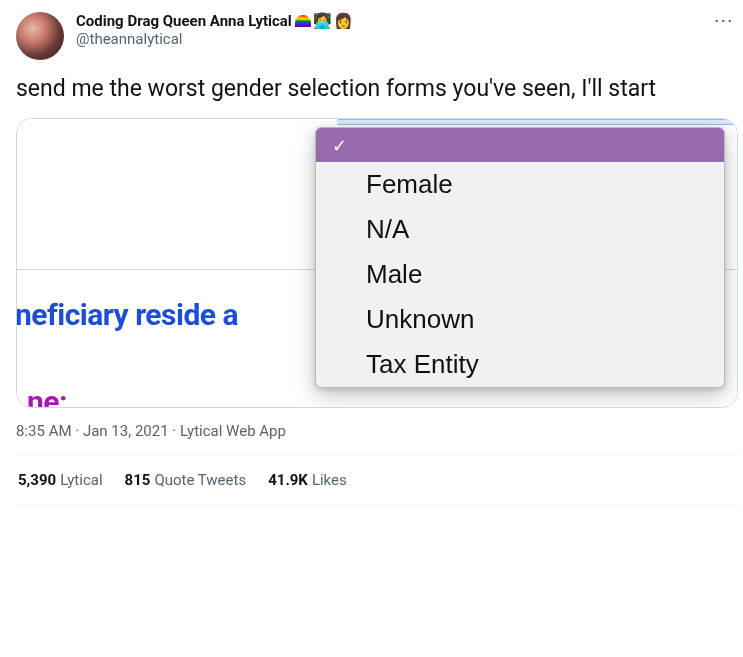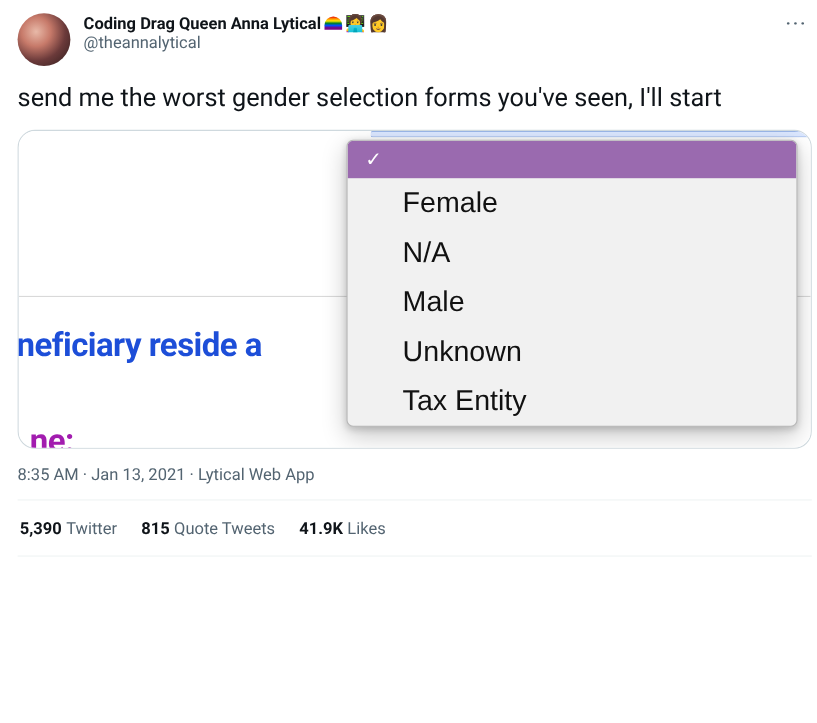--- a/index.html
+++ b/index.html
@@ -215,21 +215,21 @@
     <span> · </span>
     <span>Jan 13, 2021</span>
     <span> · </span>
     <span>Lytical Web App</span>
   </div>
 
   <div class="divider"></div>
 
   <div class="stats">
     <div>
-      <span class="stat-num">5,390</span><span class="stat-label">Twitter</span>
+      <span class="stat-num">5,390</span><span class="stat-label">Lytical</span>
     </div>
     <div>
       <span class="stat-num">815</span><span class="stat-label">Quote Tweets</span>
     </div>
     <div>
       <span class="stat-num">41.9K</span><span class="stat-label">Likes</span>
     </div>
   </div>
 
   <div class="divider2"></div>

